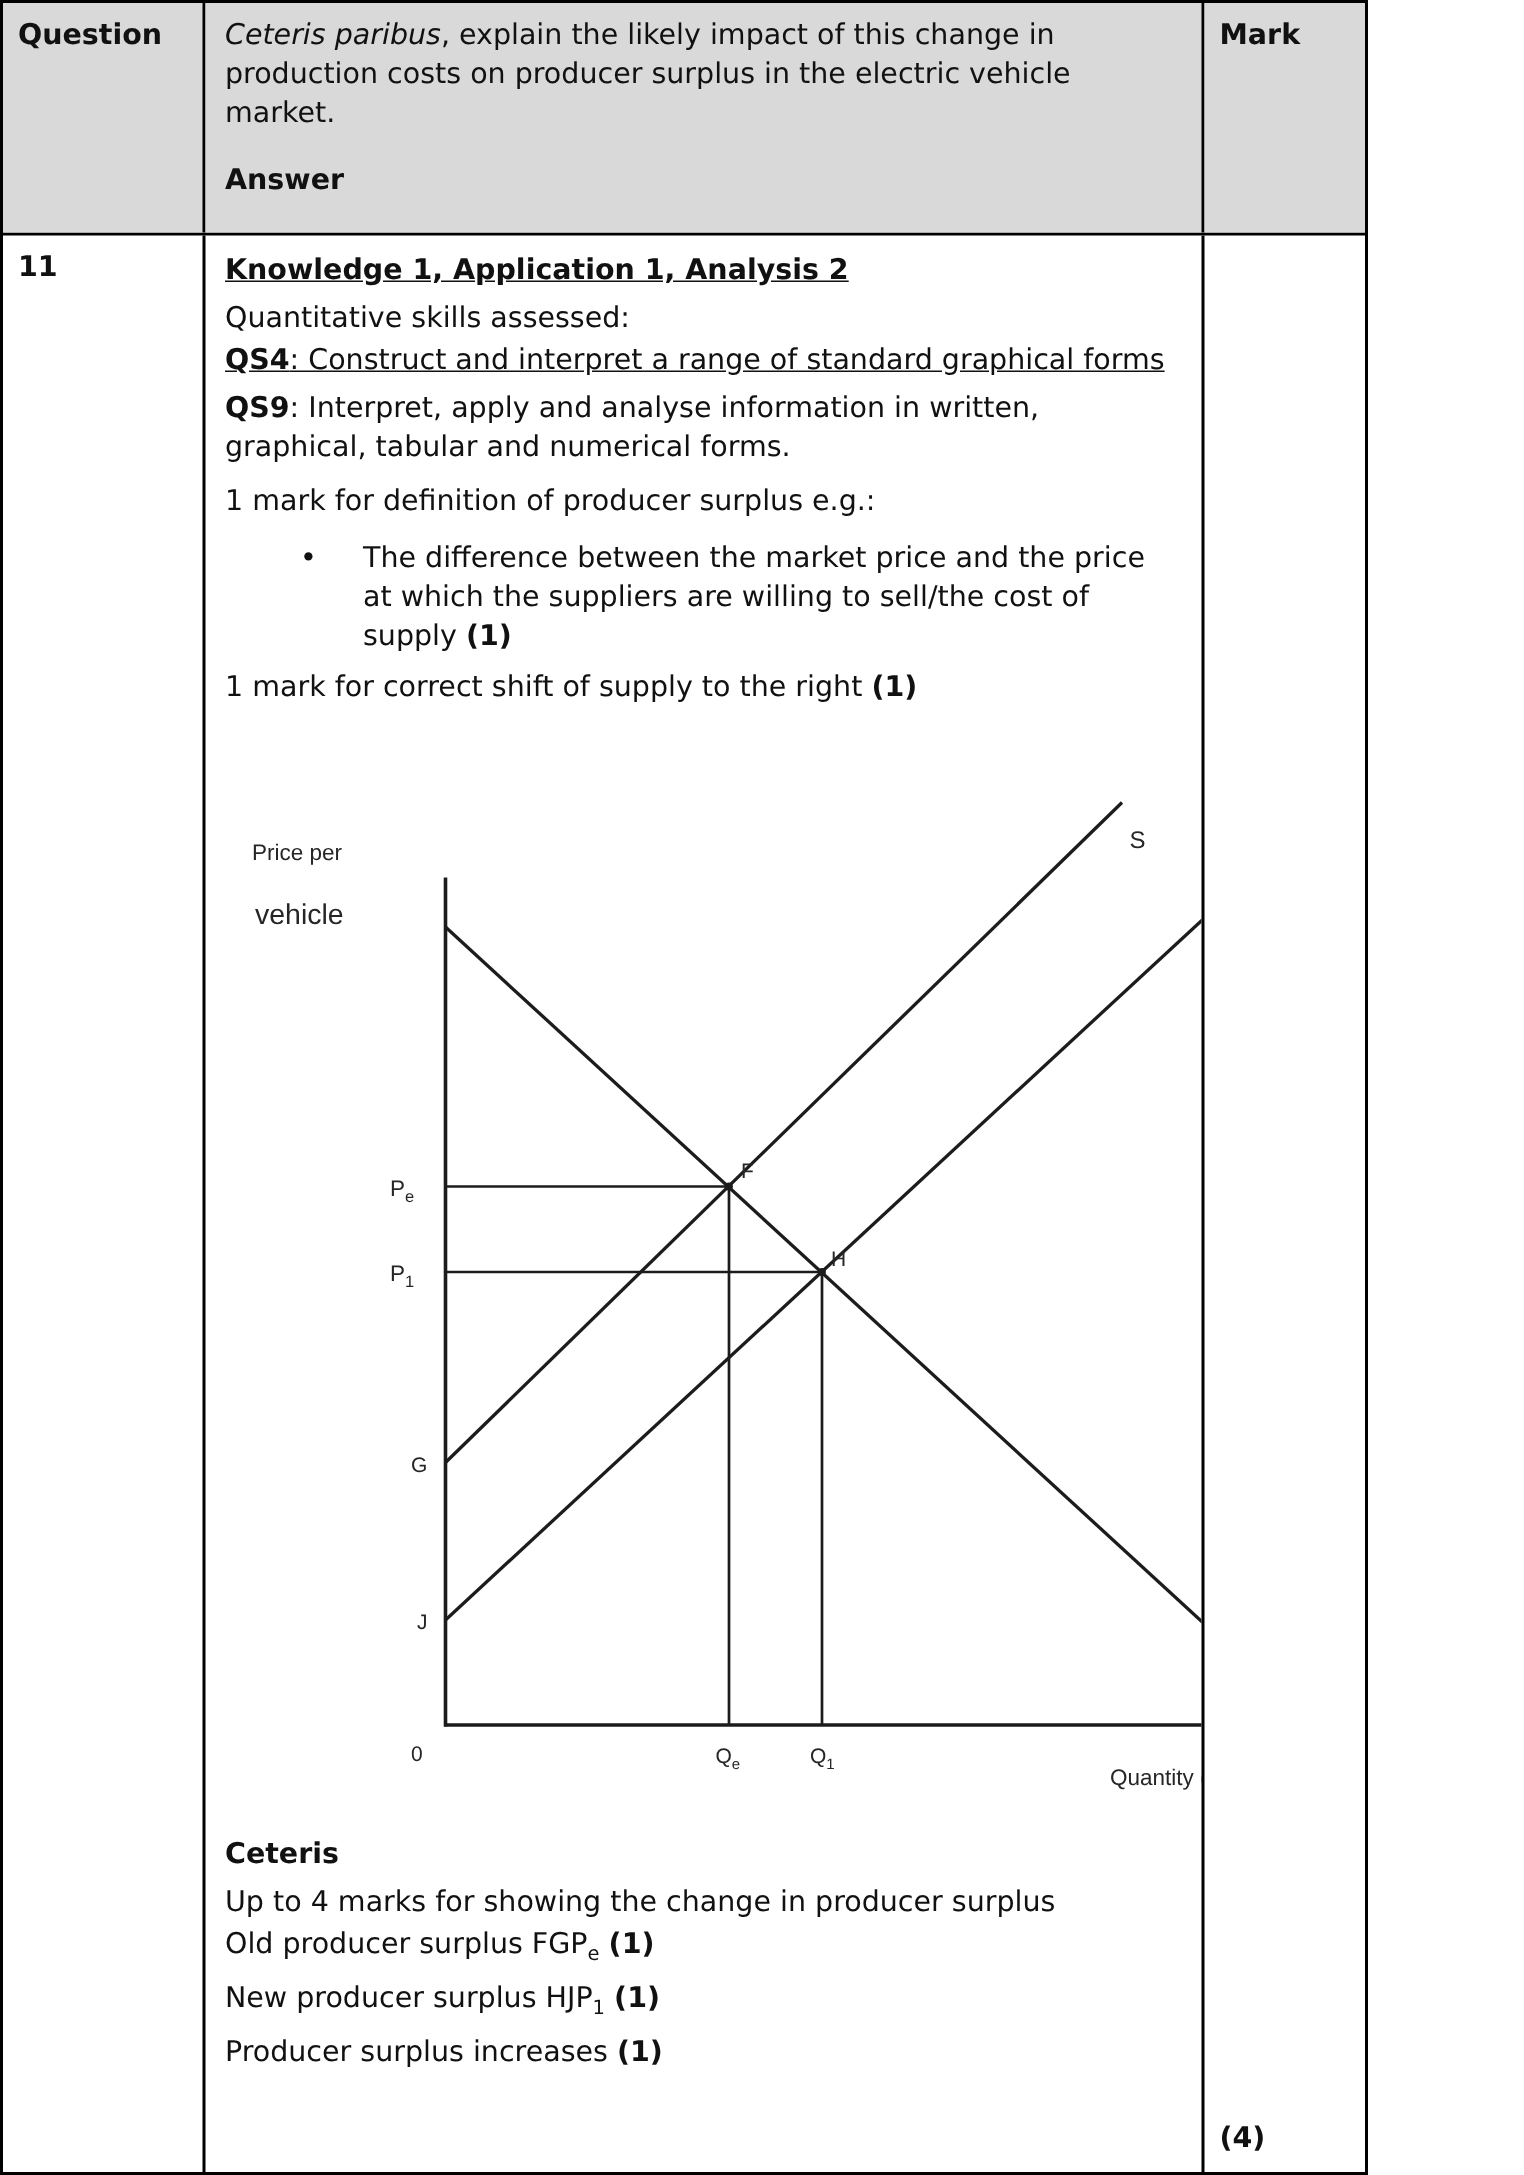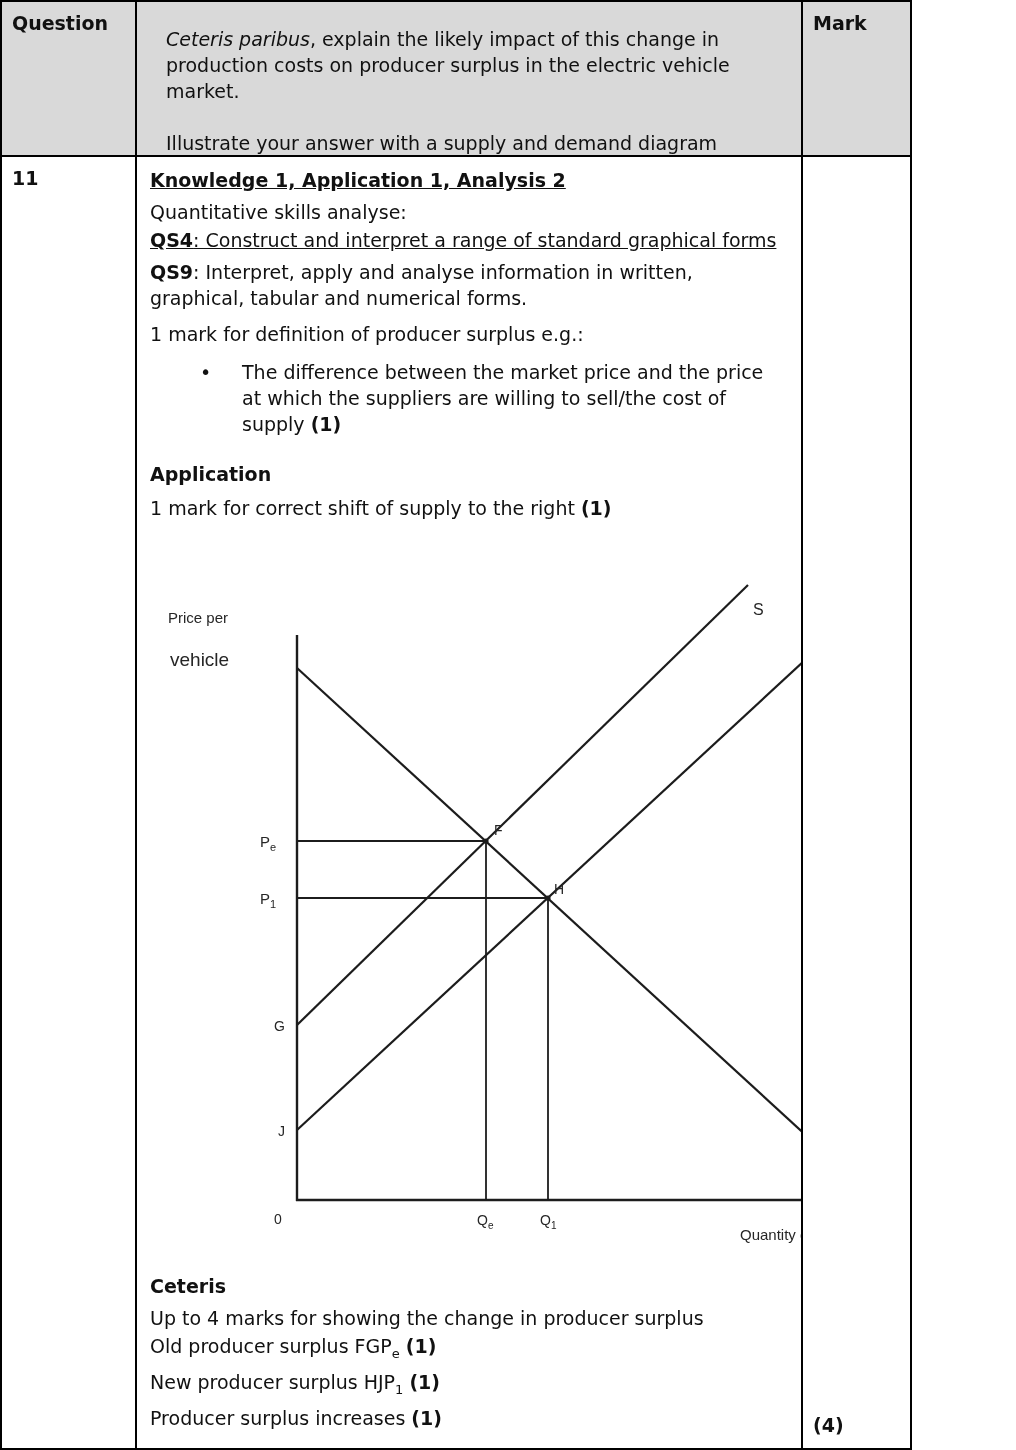--- a/index.html
+++ b/index.html
@@ -11,21 +11,21 @@
   .row { display:grid; grid-template-columns:135px 1fr 107px; min-height:0; }
   .cell { border-right:2px solid #000; overflow:hidden; font-size:19px; line-height:26px; }
   .cell:last-child { border-right:none; }
   .header-row { border-bottom:2px solid #000; }
   .header-row .cell { background:#d9d9d9; }
 
   .label-cell { padding:8px 10px; }
   .bold { font-weight:bold; }
   .main-cell { padding:8px 13px; }
 
-  .question-cell p { margin:16px; }
+  .question-cell p { margin:0; }
   .q-p2 { margin-top:26px !important; }
   .q-p3 { margin-top:19px !important; }
 
   .answer-cell { padding-top:8px; position:relative; }
   .answer-cell p { margin-top:2px; }
   .h { font-weight:bold; }
   .mt2{margin-top:2px !important;text-decoration:underline;} .mt6{margin-top:6px !important;}
   .mt8{margin-top:8px !important;} .mt10{margin-top:10px !important;} .mt22{margin-top:22px !important;}
   .mt24{margin-top:24px !important;}
 
@@ -46,47 +46,45 @@
 <body>
 
 <div class="page">
 
   <div class="row header-row">
     <div class="cell label-cell">
       <span class="bold">Question</span>
     </div>
     <div class="cell main-cell question-cell">
       <p><em>Ceteris paribus</em><span>, explain the likely impact of this change in production costs on producer surplus in the electric vehicle market.</span></p>
-      <p class="q-p2">Illustrate your answer with a supply and demand diagram</p>
       <p class="q-p3 bold">Answer</p>
     </div>
     <div class="cell label-cell">
       <span class="bold">Mark</span>
     </div>
   </div>
 
   <div class="row body-row">
     <div class="cell label-cell">
       <span class="bold">11</span>
     </div>
 
     <div class="cell main-cell answer-cell">
       <p class="h mt2">Knowledge 1, Application 1, Analysis 2</p>
-      <p class="mt6">Quantitative skills analyse:</p>
+      <p class="mt6">Quantitative skills assessed:</p>
       <p class="mt2"><b>QS4</b><span>: Construct and interpret a range of standard graphical forms</span></p>
       <p class="mt6"><b>QS9</b><span>: Interpret, apply and analyse information in written, graphical, tabular and numerical forms.</span></p>
 
       <p class="mt10">1 mark for definition of producer surplus e.g.:</p>
 
       <div class="bullet-row">
         <span class="bullet-glyph">•</span>
         <span class="bullet-text"><span>The difference between the market price and the price at which the suppliers are willing to sell/the cost of supply</span> <b>(1)</b></span>
       </div>
 
-      <p class="h mt24">Application</p>
       <p class="mt8"><span>1 mark for correct shift of supply to the right</span> <b>(1)</b></p>
 
       <svg id="diagram" width="765" height="690" viewBox="0 0 765 690">
         <g id="diagram-lines">
             <line x1="147" y1="62" x2="147" y2="628" stroke="#1c1c1c" stroke-width="2.4"></line>
             <line x1="146" y1="627" x2="731" y2="627" stroke="#1c1c1c" stroke-width="2.4"></line>
             <line x1="147" y1="95" x2="698" y2="601" stroke="#1c1c1c" stroke-width="2.2"></line>
             <line x1="147" y1="452" x2="598" y2="12" stroke="#1c1c1c" stroke-width="2.2"></line>
             <line x1="147" y1="557" x2="668" y2="75" stroke="#1c1c1c" stroke-width="2.2"></line>
             <line x1="147" y1="268" x2="336" y2="268" stroke="#1c1c1c" stroke-width="1.8"></line>

